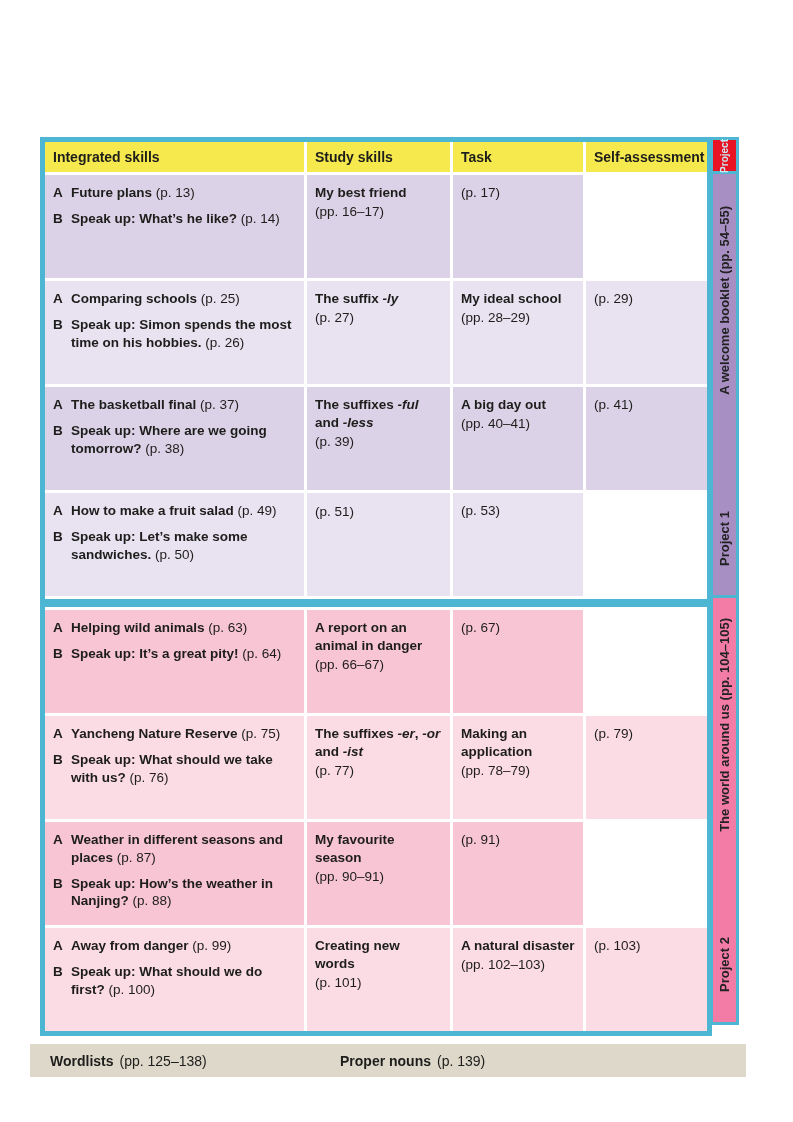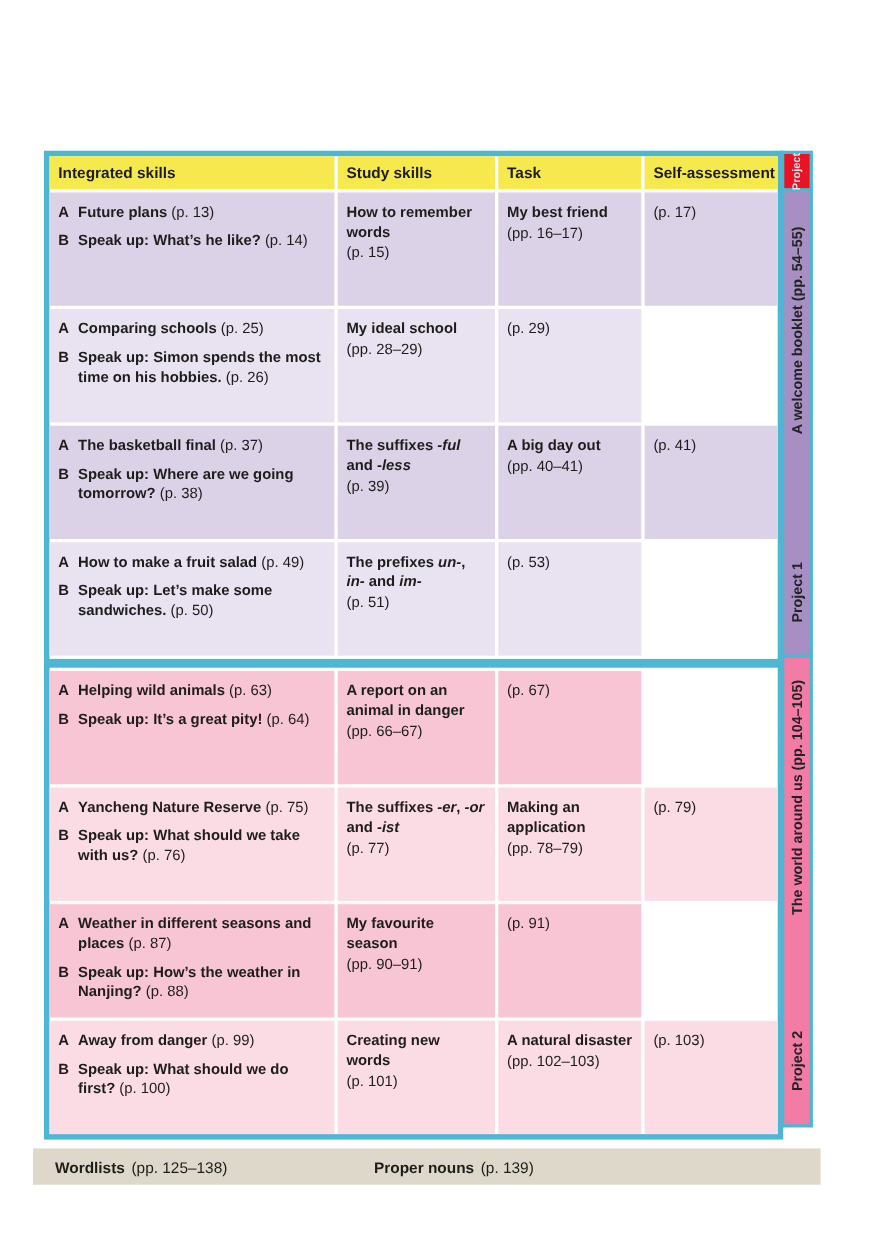--- a/index.html
+++ b/index.html
@@ -82,43 +82,43 @@
             <div class="cell c-int">
               <div class="entry">
                 <span class="elab">A</span>
                 <span class="ebody"><span class="bold">Future plans</span><span class="reg"> (p. 13)</span></span>
               </div>
               <div class="entry">
                 <span class="elab">B</span>
                 <span class="ebody"><span class="bold">Speak up: What’s he like?</span><span class="reg"> (p. 14)</span></span>
               </div>
             </div>
-            <div class="cell c-study">
-              <div class="bold"><span>How to remember words</span></div>
-              <div class="pageline">(p. 15)</div>
-            </div>
             <div class="cell c-task">
               <div class="bold">My best friend</div>
               <div class="pageline">(pp. 16–17)</div>
             </div>
             <div class="cell c-self">
               <div class="reg">(p. 17)</div>
             </div>
           </div>
           <div class="trow">
             <div class="cell c-int">
               <div class="entry">
                 <span class="elab">A</span>
                 <span class="ebody"><span class="bold">Comparing schools</span><span class="reg"> (p. 25)</span></span>
               </div>
               <div class="entry">
                 <span class="elab">B</span>
                 <span class="ebody"><span class="bold">Speak up: Simon spends the most time on his hobbies.</span><span class="reg"> (p. 26)</span></span>
               </div>
             </div>
+            <div class="cell c-study">
+              <div class="bold"><span>The suffix </span><span class="it">-ly</span></div>
+              <div class="pageline">(p. 27)</div>
+            </div>
             <div class="cell c-task">
               <div class="bold">My ideal school</div>
               <div class="pageline">(pp. 28–29)</div>
             </div>
             <div class="cell c-self">
               <div class="reg">(p. 29)</div>
             </div>
           </div>
           <div class="trow">
             <div class="cell c-int">
@@ -148,21 +148,20 @@
               <div class="entry">
                 <span class="elab">A</span>
                 <span class="ebody"><span class="bold">How to make a fruit salad</span><span class="reg"> (p. 49)</span></span>
               </div>
               <div class="entry">
                 <span class="elab">B</span>
                 <span class="ebody"><span class="bold">Speak up: Let’s make some sandwiches.</span><span class="reg"> (p. 50)</span></span>
               </div>
             </div>
             <div class="cell c-study">
-              <div class="bold"><span>The prefixes </span><span class="it">un-</span><span>, </span><span class="it">in-</span><span> and </span><span class="it">im-</span></div>
               <div class="pageline">(p. 51)</div>
             </div>
             <div class="cell c-self">
               <div class="reg">(p. 53)</div>
             </div>
           </div>
         </div>
       <div class="gdivider"></div>
       <div class="tgroup g1">
           <div class="trow">

